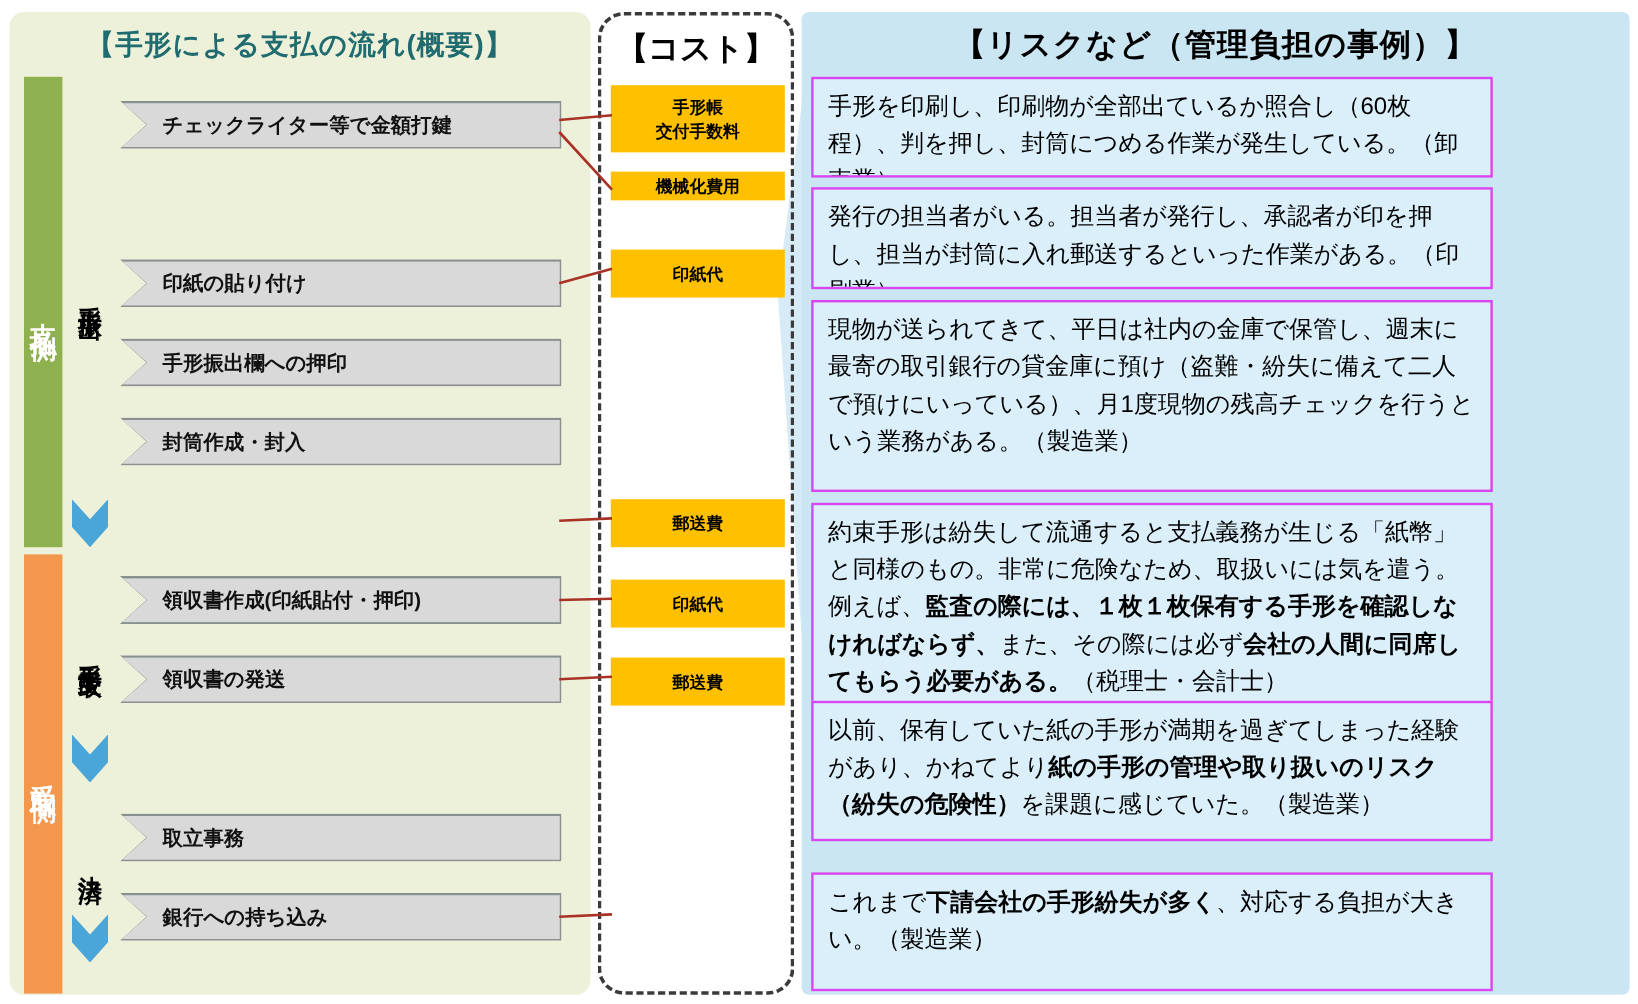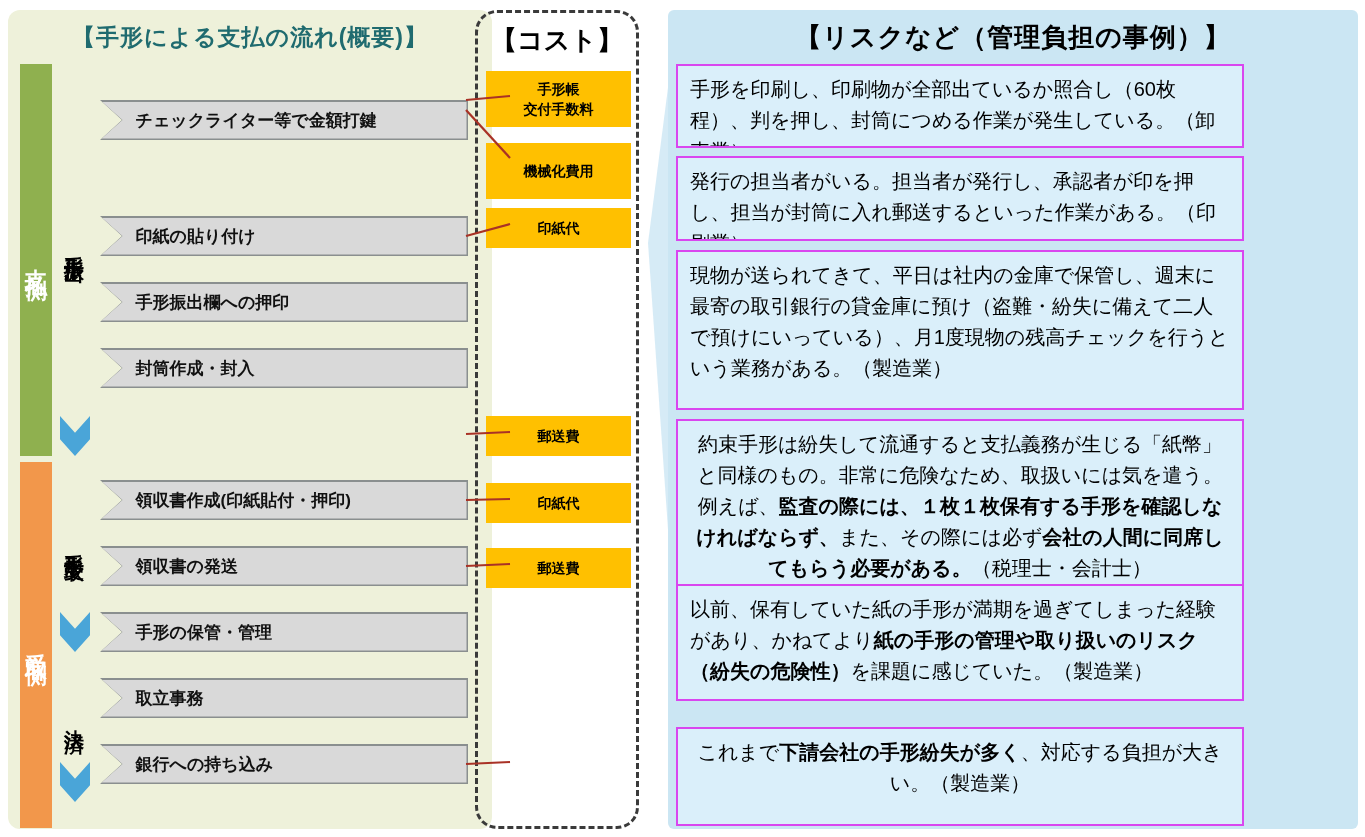--- a/index.html
+++ b/index.html
@@ -30,21 +30,21 @@
                 clip-path:polygon(0 0,50% 42%,100% 0,100% 58%,50% 100%,0 58%); }
 
   .flow-step { position:absolute; left:92px; width:368px; height:40px; background:#8a8f8f;
                clip-path:polygon(0 0,100% 0,100% 100%,0 100%,22px 50%); }
   .flow-step-inner { position:absolute; inset:1.5px; background:#d9d9d9;
                clip-path:polygon(0 0,100% 0,100% 100%,0 100%,21px 50%);
                display:flex; align-items:center; padding-left:34px; }
   .flow-step-inner span { font-size:17px; font-weight:bold; color:#111; white-space:nowrap; }
 
   
-  .panel-cost { position:absolute; left:475px; top:10px; width:164px; height:819px;
+  .panel-cost { position:absolute; left:498px; top:10px; width:164px; height:819px;
                 border:3px dashed #3a3a3a; border-radius:22px; background:transparent;text-decoration:underline; }
   .cost-title { position:absolute; top:10px; left:0; width:100%; text-align:center;
                 font-size:26px; font-weight:bold; color:#000; }
   .cost-box { position:absolute; left:8px; width:145px; background:#ffc000;
               display:flex; align-items:center; justify-content:center; text-align:center; }
   .cost-box span { font-size:14px; font-weight:bold; color:#000; white-space:pre-line; line-height:1.45; }
 
   
   .panel-risk { position:absolute; left:668px; top:10px; width:690px; height:819px;
                 background:#cbe6f3; border-radius:6px; }
@@ -83,21 +83,21 @@
     <div class="stage-block" style="top:470px;height:126px;">
       <span class="stage-text">手形受取</span>
     </div>
     <div class="down-arrow" style="top:602px;"></div>
 
     <div class="stage-block" style="top:668px;height:78px;">
       <span class="stage-text">決済</span>
     </div>
     <div class="down-arrow" style="top:752px;"></div>
 
-    <div class="flow-step" style="top:74px;margin-top:16px;">
+    <div class="flow-step" style="top:74px;">
       <div class="flow-step-inner">
           <span>チェックライター等で金額打鍵</span>
         </div>
       </div>
     <div class="flow-step" style="top:206px;">
       <div class="flow-step-inner">
           <span>印紙の貼り付け</span>
         </div>
       </div>
     <div class="flow-step" style="top:272px;">
@@ -113,45 +113,40 @@
     <div class="flow-step" style="top:470px;">
       <div class="flow-step-inner">
           <span>領収書作成(印紙貼付・押印)</span>
         </div>
       </div>
     <div class="flow-step" style="top:536px;">
       <div class="flow-step-inner">
           <span>領収書の発送</span>
         </div>
       </div>
-    <div class="flow-step" style="top:602px;">
-      <div class="flow-step-inner">
-          <span>手形の保管・管理</span>
-        </div>
-      </div>
     <div class="flow-step" style="top:668px;">
       <div class="flow-step-inner">
           <span>取立事務</span>
         </div>
       </div>
     <div class="flow-step" style="top:734px;">
       <div class="flow-step-inner">
           <span>銀行への持ち込み</span>
         </div>
       </div>
   </section>
 
   <section class="panel-cost">
     <div class="cost-title">【コスト】</div>
 
     <div class="cost-box" style="top:58px;height:56px;">
       <span>手形帳
 交付手数料</span>
       </div>
-    <div class="cost-box" style="top:130px;height:56px;">
+    <div class="cost-box" style="top:130px;height:24px;">
       <span>機械化費用</span>
       </div>
     <div class="cost-box" style="top:195px;height:40px;">
       <span>印紙代</span>
       </div>
     <div class="cost-box" style="top:403px;height:40px;">
       <span>郵送費</span>
       </div>
     <div class="cost-box" style="top:470px;height:40px;">
       <span>印紙代</span>
@@ -166,27 +161,27 @@
 
     <div class="risk-box" style="top:54px;height:84px;">
       <p class="risk-text"><span>手形を印刷し、印刷物が全部出ているか照合し（60枚程）、判を押し、封筒につめる作業が発生している。（卸売業）</span></p>
       </div>
     <div class="risk-box" style="top:146px;height:85px;">
       <p class="risk-text"><span>発行の担当者がいる。担当者が発行し、承認者が印を押し、担当が封筒に入れ郵送するといった作業がある。（印刷業）</span></p>
       </div>
     <div class="risk-box" style="top:240px;height:160px;">
       <p class="risk-text"><span>現物が送られてきて、平日は社内の金庫で保管し、週末に最寄の取引銀行の貸金庫に預け（盗難・紛失に備えて二人で預けにいっている）、月1度現物の残高チェックを行うという業務がある。（製造業）</span></p>
       </div>
-    <div class="risk-box" style="top:409px;height:173px;text-align:center;">
+    <div class="risk-box" style="top:409px;height:173px;">
       <p class="risk-text"><span>約束手形は紛失して流通すると支払義務が生じる「紙幣」と同様のもの。非常に危険なため、取扱いには気を遣う。例えば、</span><span style="font-weight: 700;">監査の際には、１枚１枚保有する手形を確認しなければならず、</span><span>また、その際には必ず</span><span style="font-weight: 700;">会社の人間に同席してもらう必要がある。</span><span>（税理士・会計士）</span></p>
       </div>
     <div class="risk-box" style="top:574px;height:117px;">
       <p class="risk-text"><span>以前、保有していた紙の手形が満期を過ぎてしまった経験があり、かねてより</span><span style="font-weight: 700;">紙の手形の管理や取り扱いのリスク（紛失の危険性）</span><span>を課題に感じていた。（製造業）</span></p>
       </div>
-    <div class="risk-box" style="top:717px;height:99px;text-align:center;">
+    <div class="risk-box" style="top:717px;height:99px;">
       <p class="risk-text"><span>これまで</span><span style="font-weight: 700;">下請会社の手形紛失が多く</span><span>、対応する負担が大きい。（製造業）</span></p>
       </div>
   </section>
 
   <svg class="layer connector-svg" width="1365" height="837" viewBox="0 0 1365 837">
     <line x1="466" y1="100" x2="510" y2="96"></line>
     <line x1="466" y1="110" x2="510" y2="158"></line>
     <line x1="466" y1="236" x2="510" y2="224"></line>
     <line x1="466" y1="434" x2="510" y2="432"></line>
     <line x1="466" y1="500" x2="510" y2="499"></line>

